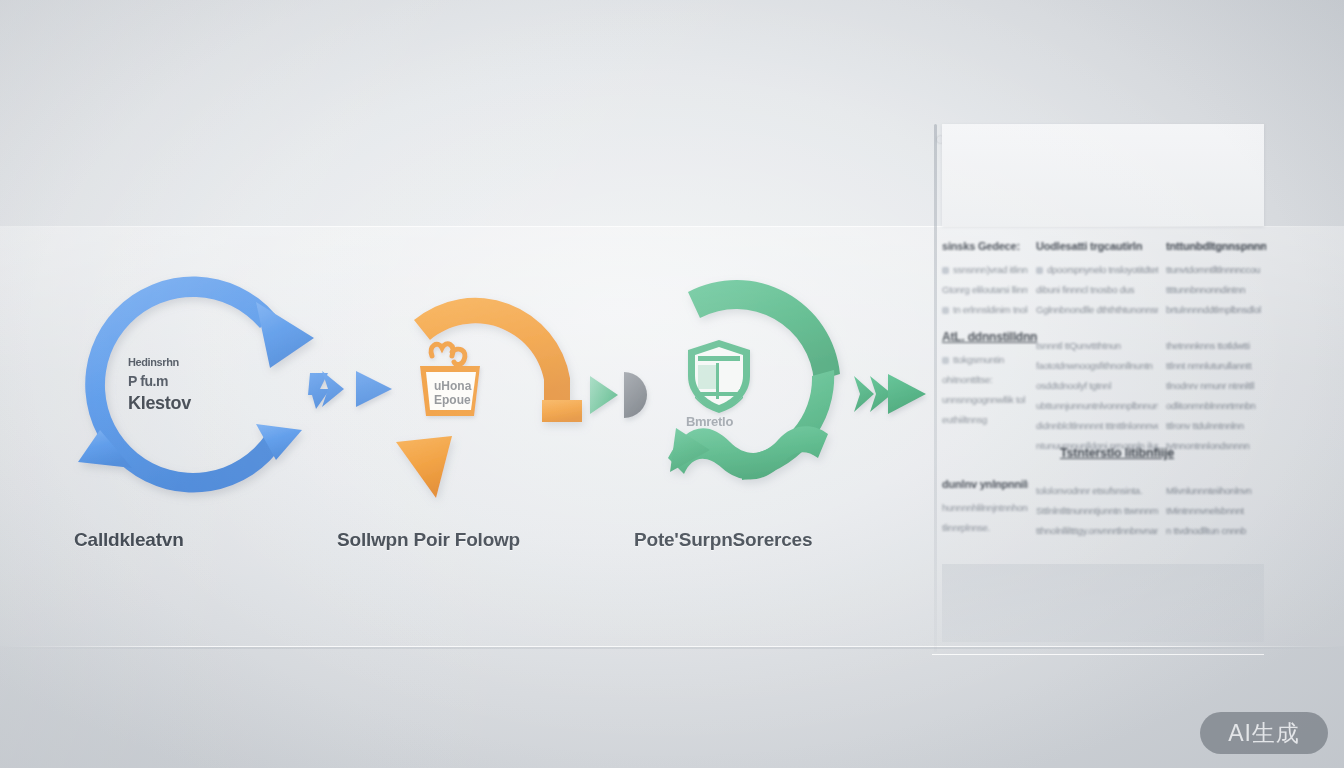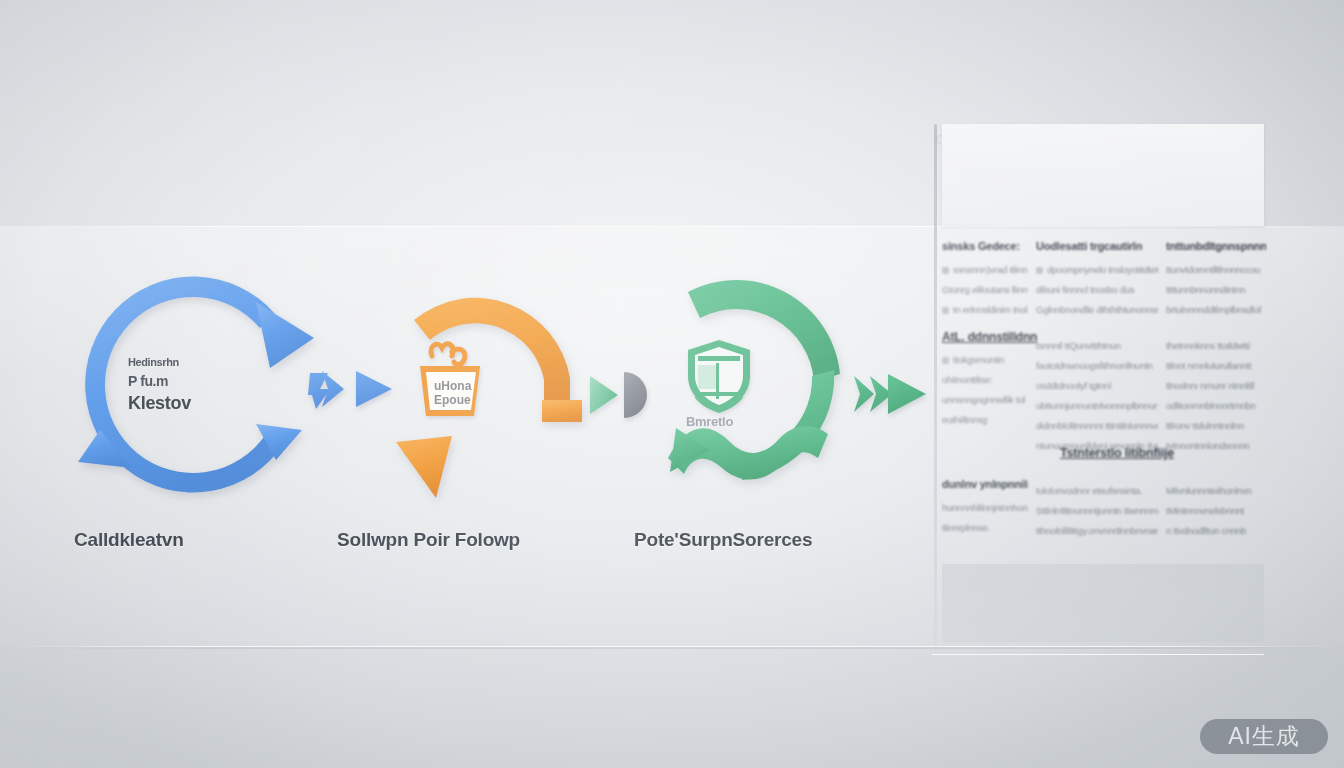--- a/index.html
+++ b/index.html
@@ -209,21 +209,21 @@
     filter: blur(0.9px);
     white-space: nowrap;
   }
 
   
   .ai-badge {
     position: absolute;
     right: 16px;
     bottom: 14px;
     width: 128px;
-    height: 35px;
+    height: 42px;
     border-radius: 21px;
     background: rgba(127,133,140,0.82);
     color: #e3e5e8;
     font-size: 23px;
     letter-spacing: 1px;
     display: flex;
     align-items: center;
     justify-content: center;
   }
 </style>

